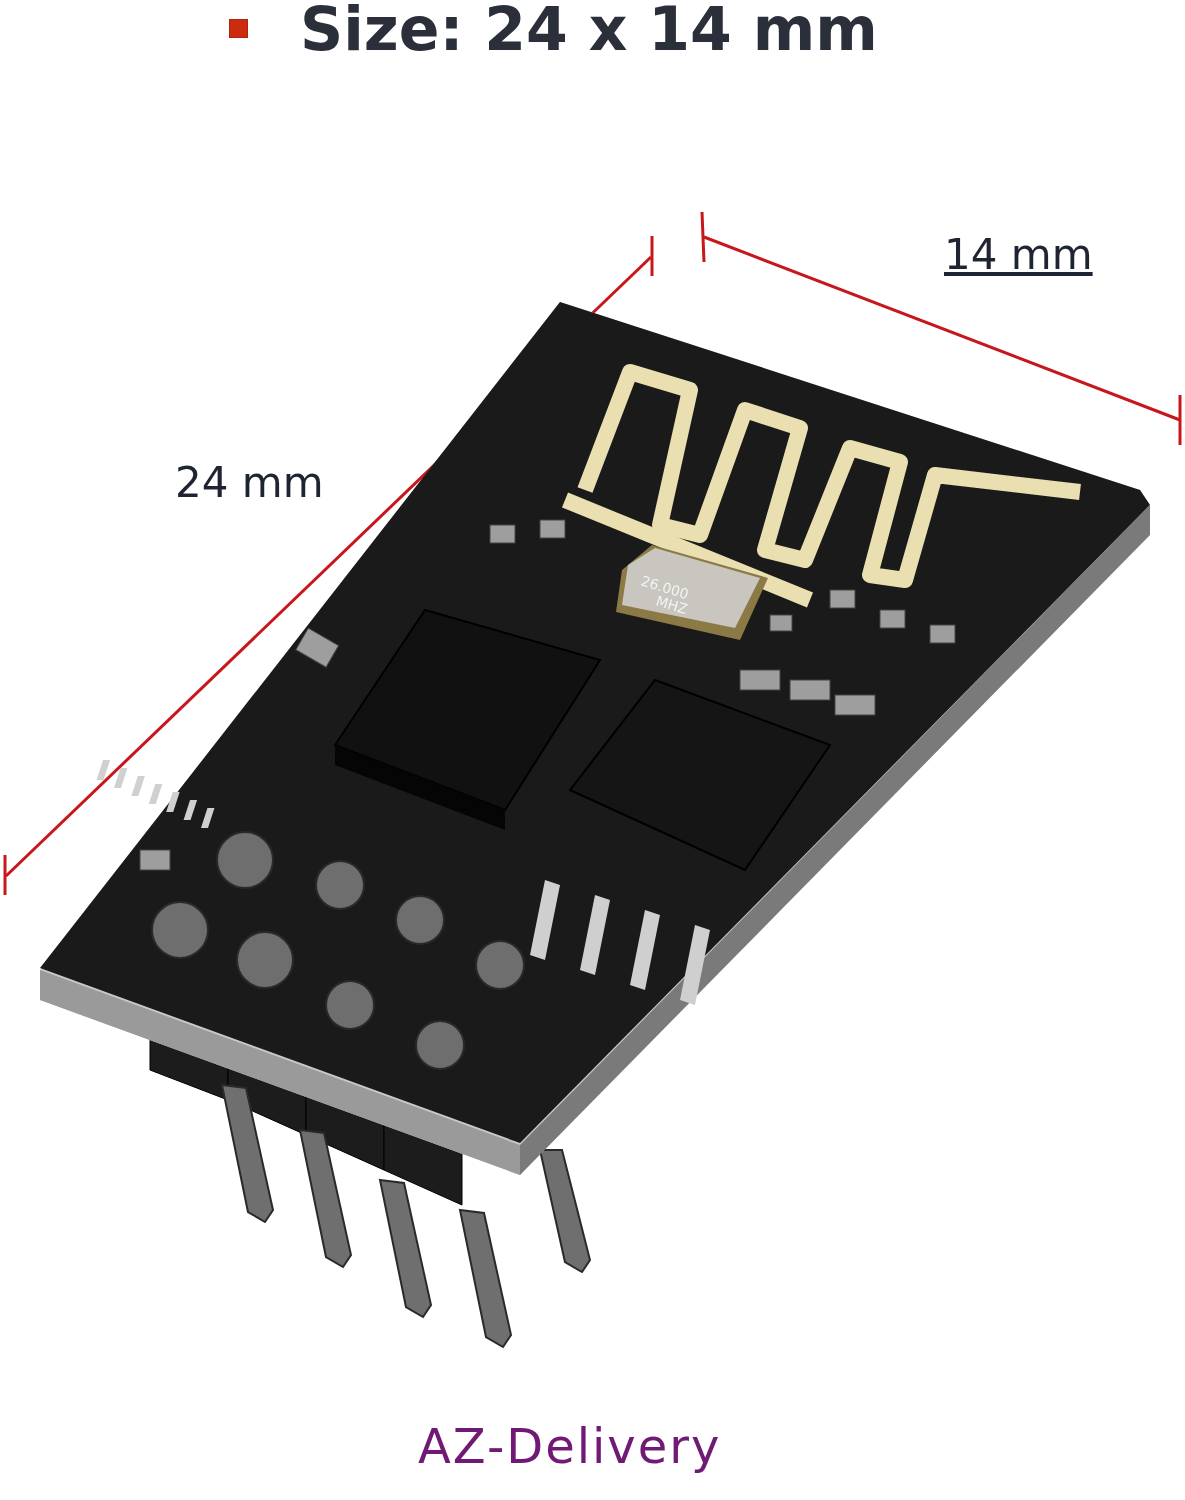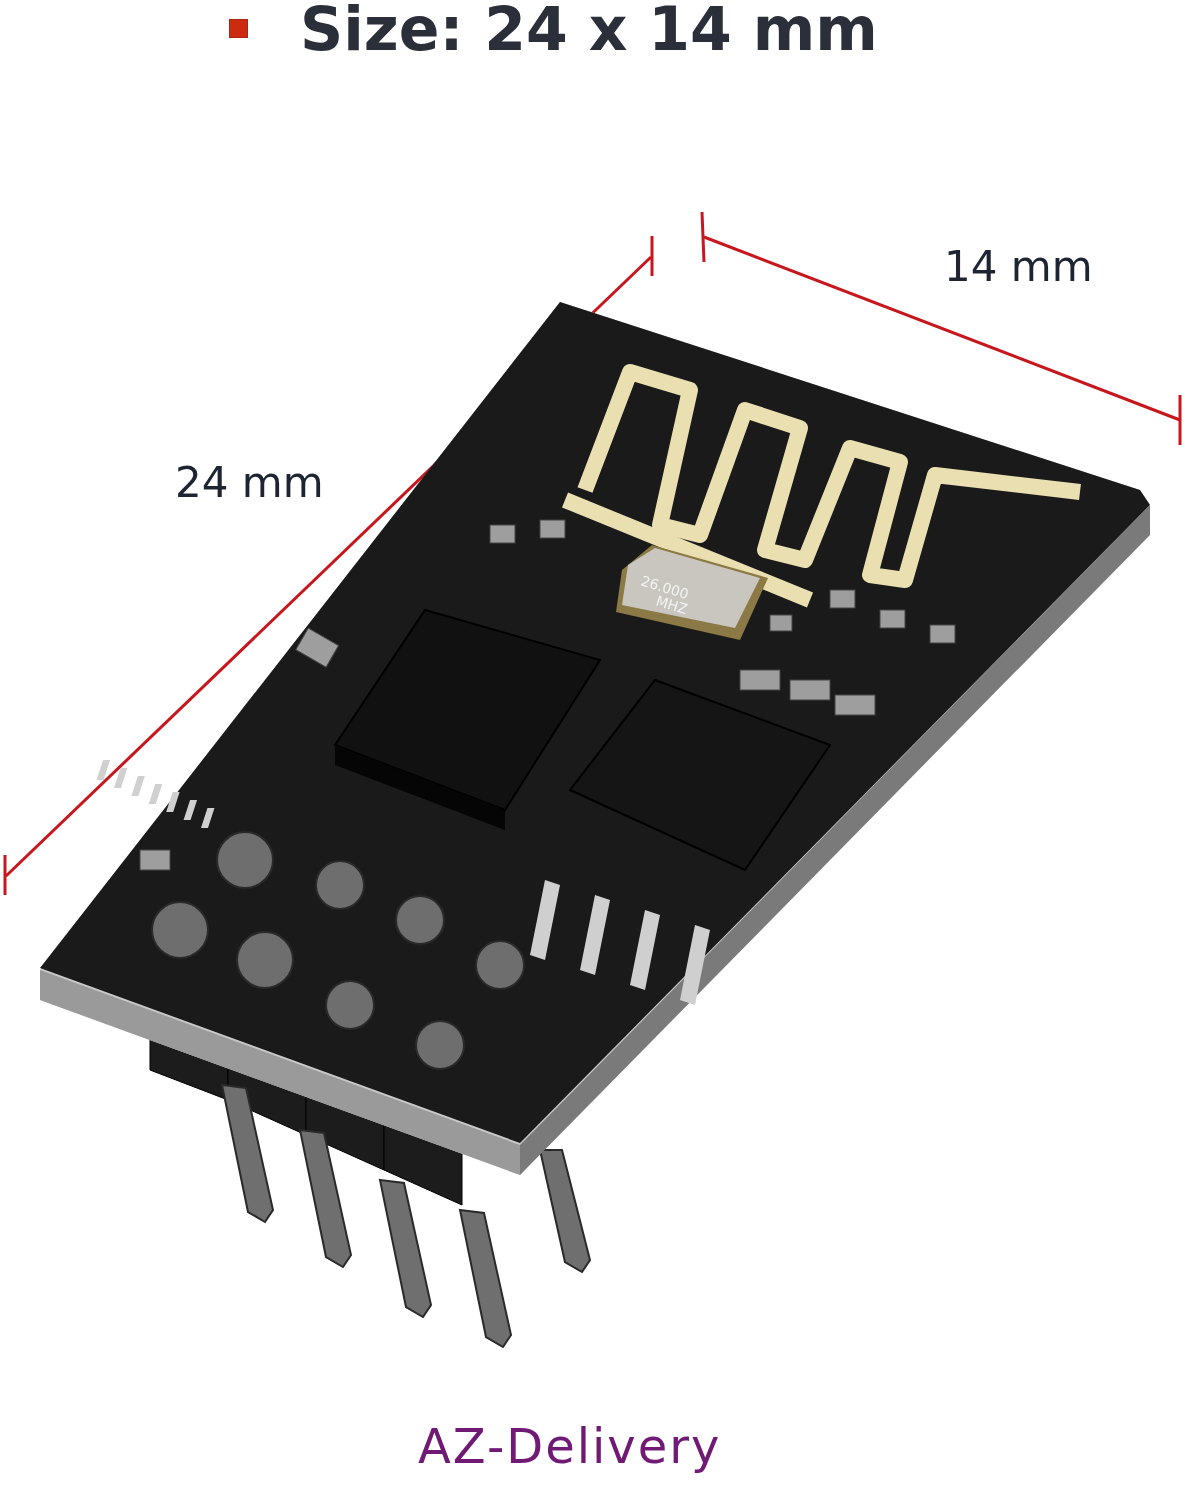--- a/index.html
+++ b/index.html
@@ -9,21 +9,21 @@
   .headline { position: absolute; left: 0; top: 0; width: 1185px; height: 80px; text-align: center; }
   .bullet { position: absolute; left: 229px; top: 19px; width: 19px; height: 19px;
             background: #cc2b0f; border: 1px solid #b22210; box-sizing: border-box; }
   .headline-text { position: absolute; left: 300px; top: -6px; font-size: 60px;
                    font-weight: bold; color: #2b2f3a; letter-spacing: 0px;
                    white-space: nowrap; font-family: "DejaVu Sans", sans-serif; }
 
   .dim-label { position: absolute; font-size: 42px; color: #1f2433; white-space: nowrap;
                font-family: "DejaVu Sans", sans-serif; }
   .dim-length { left: 175px; top: 452px; margin-top: 6px; }
-  .dim-width  { left: 944px; top: 242px; }
+  .dim-width  { left: 944px; top: 230px; text-decoration: underline; }
 
   svg.scene { position: absolute; left: 0; top: 0; }
 
   .brand { position: absolute; left: 418px; top: 1418px; font-size: 48px;
            color: #701a75; font-family: "DejaVu Sans", sans-serif; letter-spacing: 2px;
            white-space: nowrap; }
 </style>
 </head>
 <body>
 

